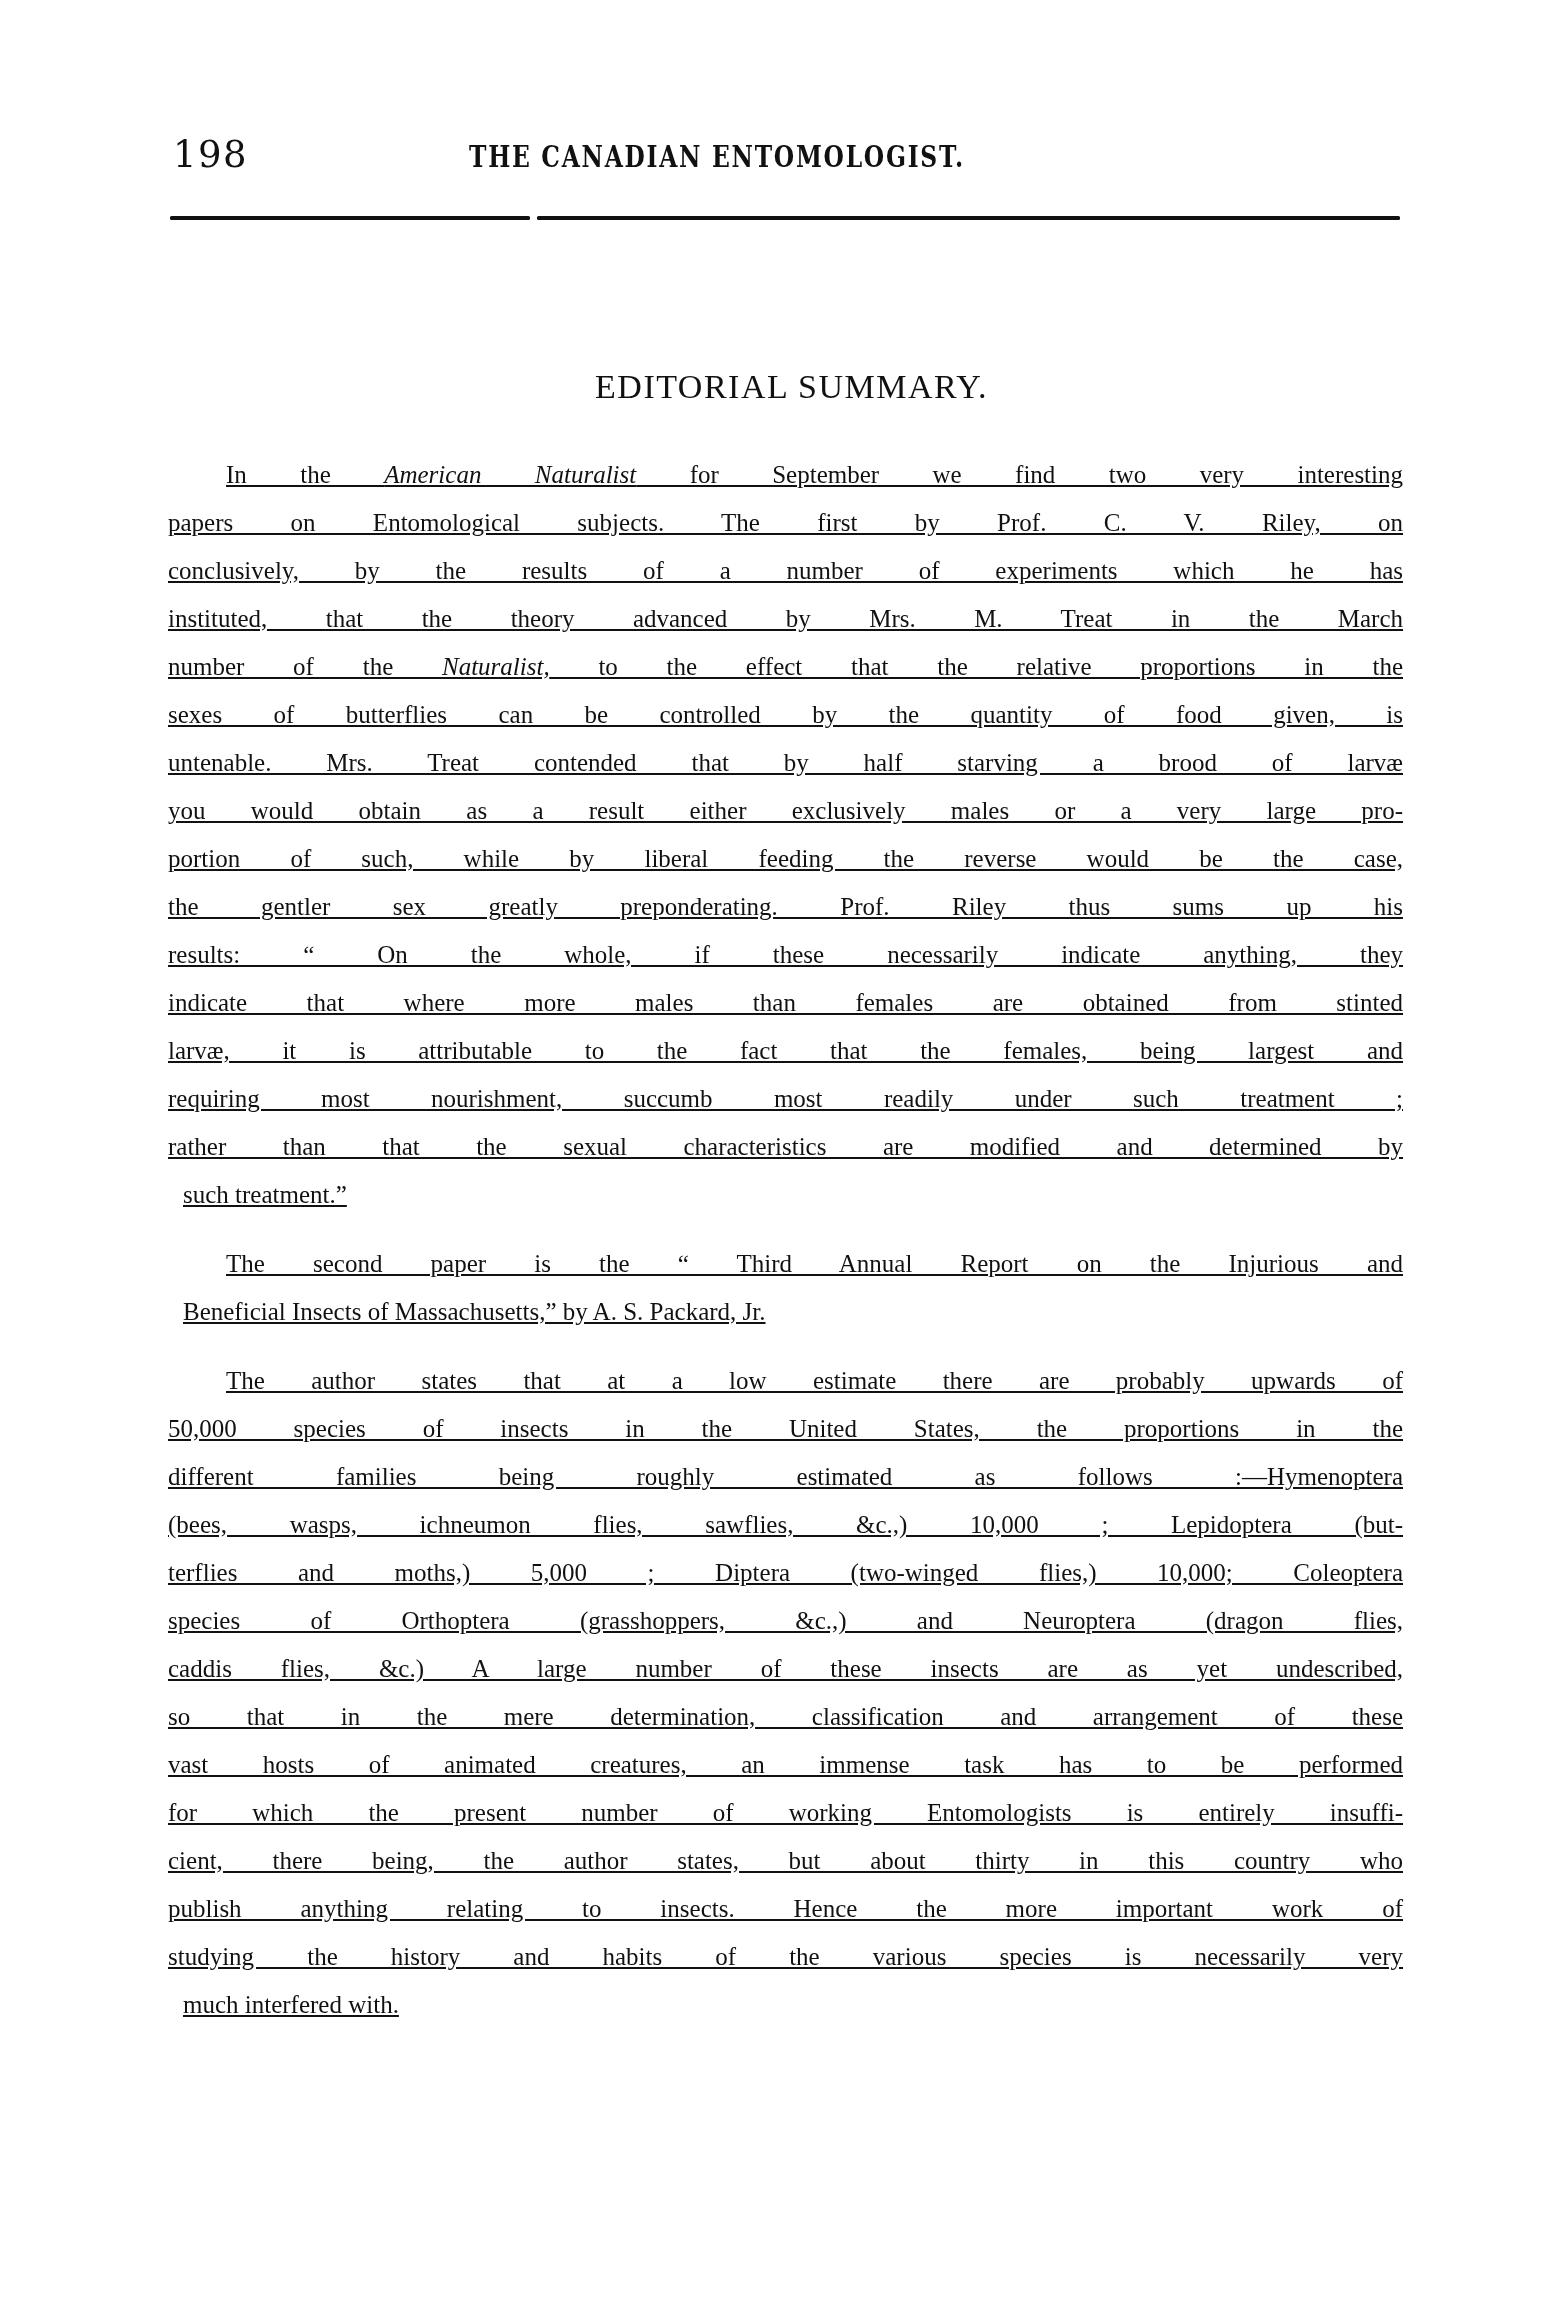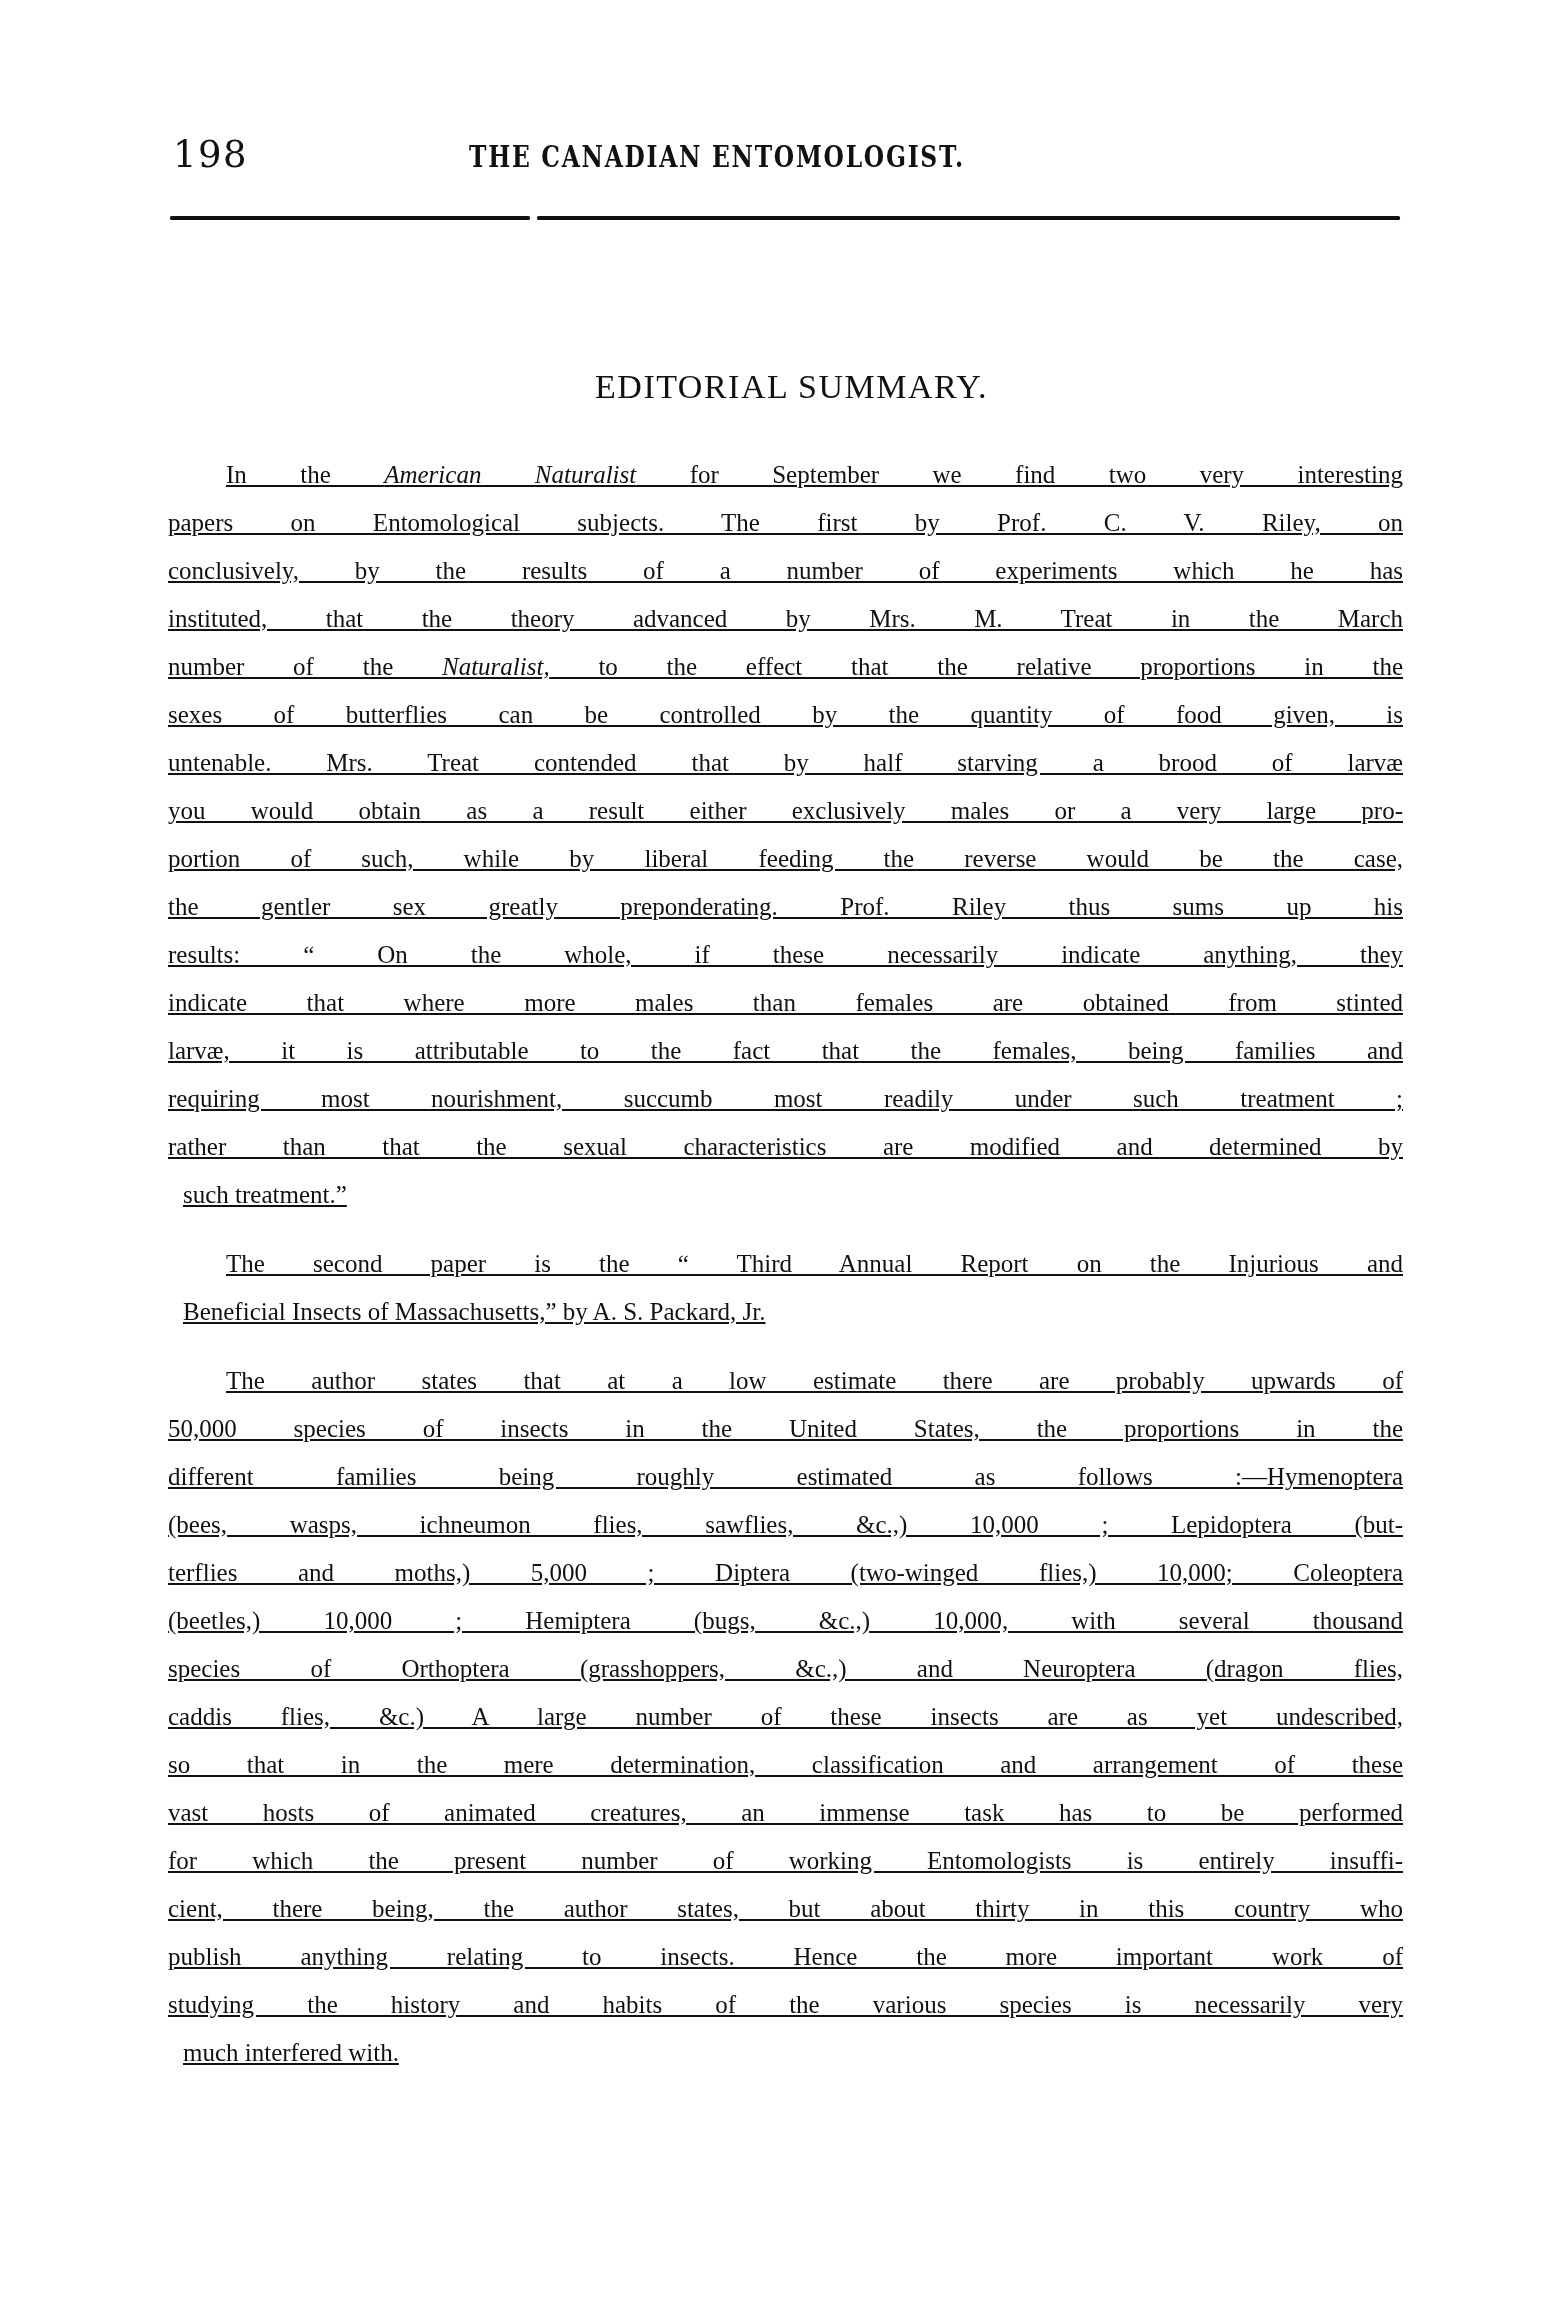--- a/index.html
+++ b/index.html
@@ -124,36 +124,35 @@
         <span class="line">conclusively, by the results of a number of experiments which he has</span>
         <span class="line">instituted, that the theory advanced by Mrs. M. Treat in the March</span>
         <span class="line">number of the <span class="it">Naturalist,</span> to the effect that the relative proportions in the</span>
         <span class="line">sexes of butterflies can be controlled by the quantity of food given, is</span>
         <span class="line">untenable.  Mrs. Treat contended that by half starving a brood of larvæ</span>
         <span class="line">you would obtain as a result either exclusively males or a very large pro-</span>
         <span class="line">portion of such, while by liberal feeding the reverse would be the case,</span>
         <span class="line">the gentler sex greatly preponderating.  Prof. Riley thus sums up his</span>
         <span class="line">results: “ On the whole, if these necessarily indicate anything, they</span>
         <span class="line">indicate that where more males than females are obtained from stinted</span>
-        <span class="line">larvæ, it is attributable to the fact that the females, being families and</span>
+        <span class="line">larvæ, it is attributable to the fact that the females, being largest and</span>
         <span class="line">requiring most nourishment, succumb most readily under such treatment ;</span>
         <span class="line">rather than that the sexual characteristics are modified and determined by</span>
         <span class="line last">such treatment.”</span>
       </p>
       <p class="para">
         <span class="line first">The second paper is the “ Third Annual Report on the Injurious and</span>
         <span class="line last">Beneficial Insects of Massachusetts,” by A. S. Packard, Jr.</span>
       </p>
       <p class="para">
         <span class="line first">The author states that at a low estimate there are probably upwards of</span>
         <span class="line">50,000 species of insects in the United States, the proportions in the</span>
         <span class="line">different families being roughly estimated as follows :—Hymenoptera</span>
         <span class="line">(bees, wasps, ichneumon flies, sawflies, &amp;c.,) 10,000 ; Lepidoptera (but-</span>
         <span class="line">terflies and moths,) 5,000 ; Diptera (two-winged flies,) 10,000; Coleoptera</span>
-        <span class="line">(beetles,) 10,000 ; Hemiptera (bugs, &amp;c.,) 10,000, with several thousand</span>
         <span class="line">species of Orthoptera (grasshoppers, &amp;c.,) and Neuroptera (dragon flies,</span>
         <span class="line">caddis flies, &amp;c.)  A large number of these insects are as yet undescribed,</span>
         <span class="line">so that in the mere determination, classification and arrangement of these</span>
         <span class="line">vast hosts of animated creatures, an immense task has to be performed</span>
         <span class="line">for which the present number of working Entomologists is entirely insuffi-</span>
         <span class="line">cient, there being, the author states, but about thirty in this country who</span>
         <span class="line">publish anything relating to insects.  Hence the more important work of</span>
         <span class="line">studying the history and habits of the various species is necessarily very</span>
         <span class="line last">much interfered with.</span>
       </p>

